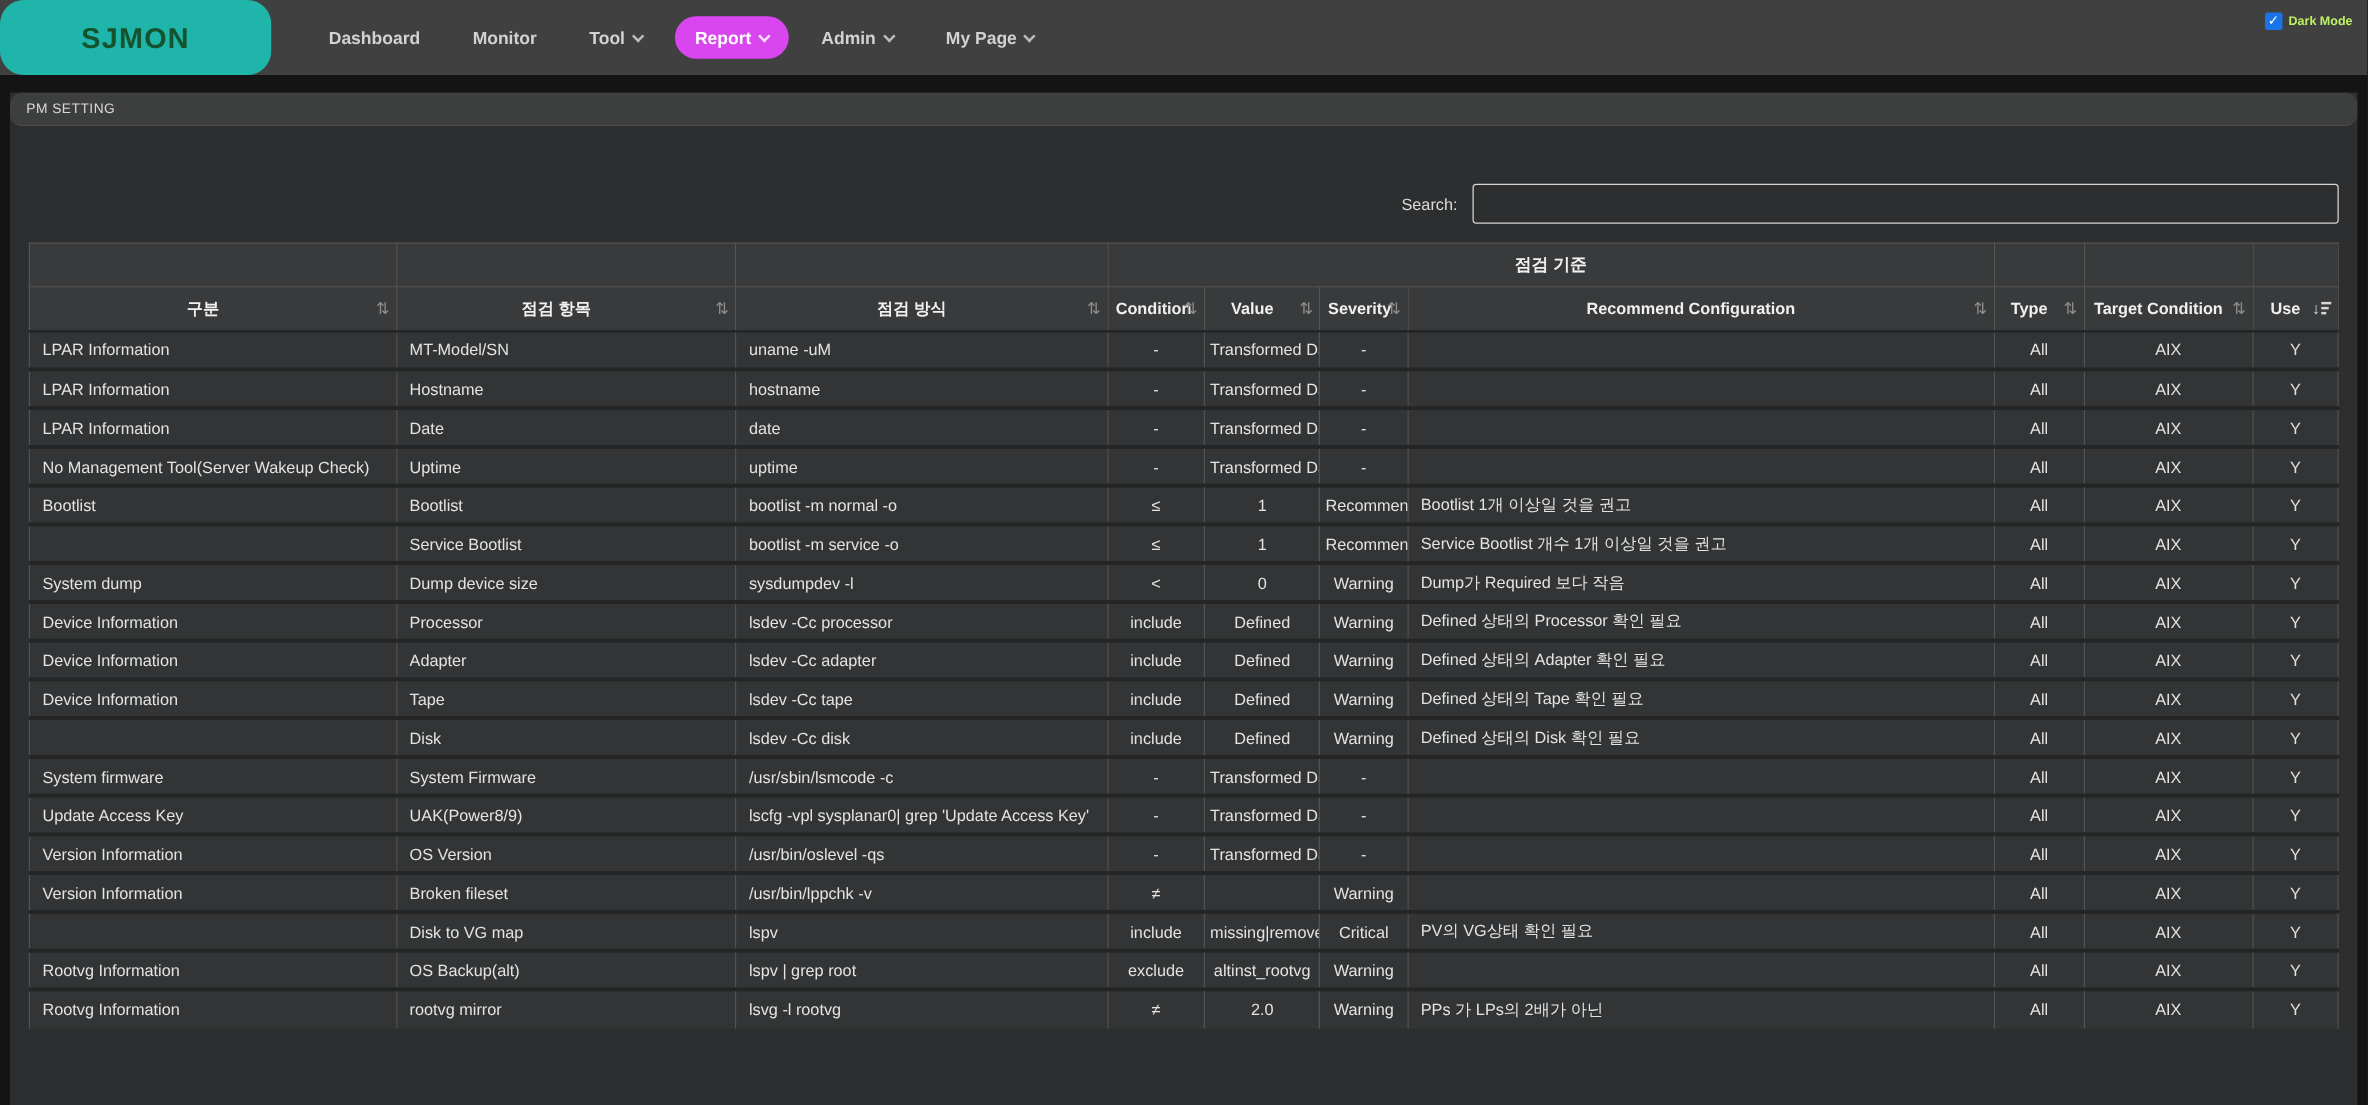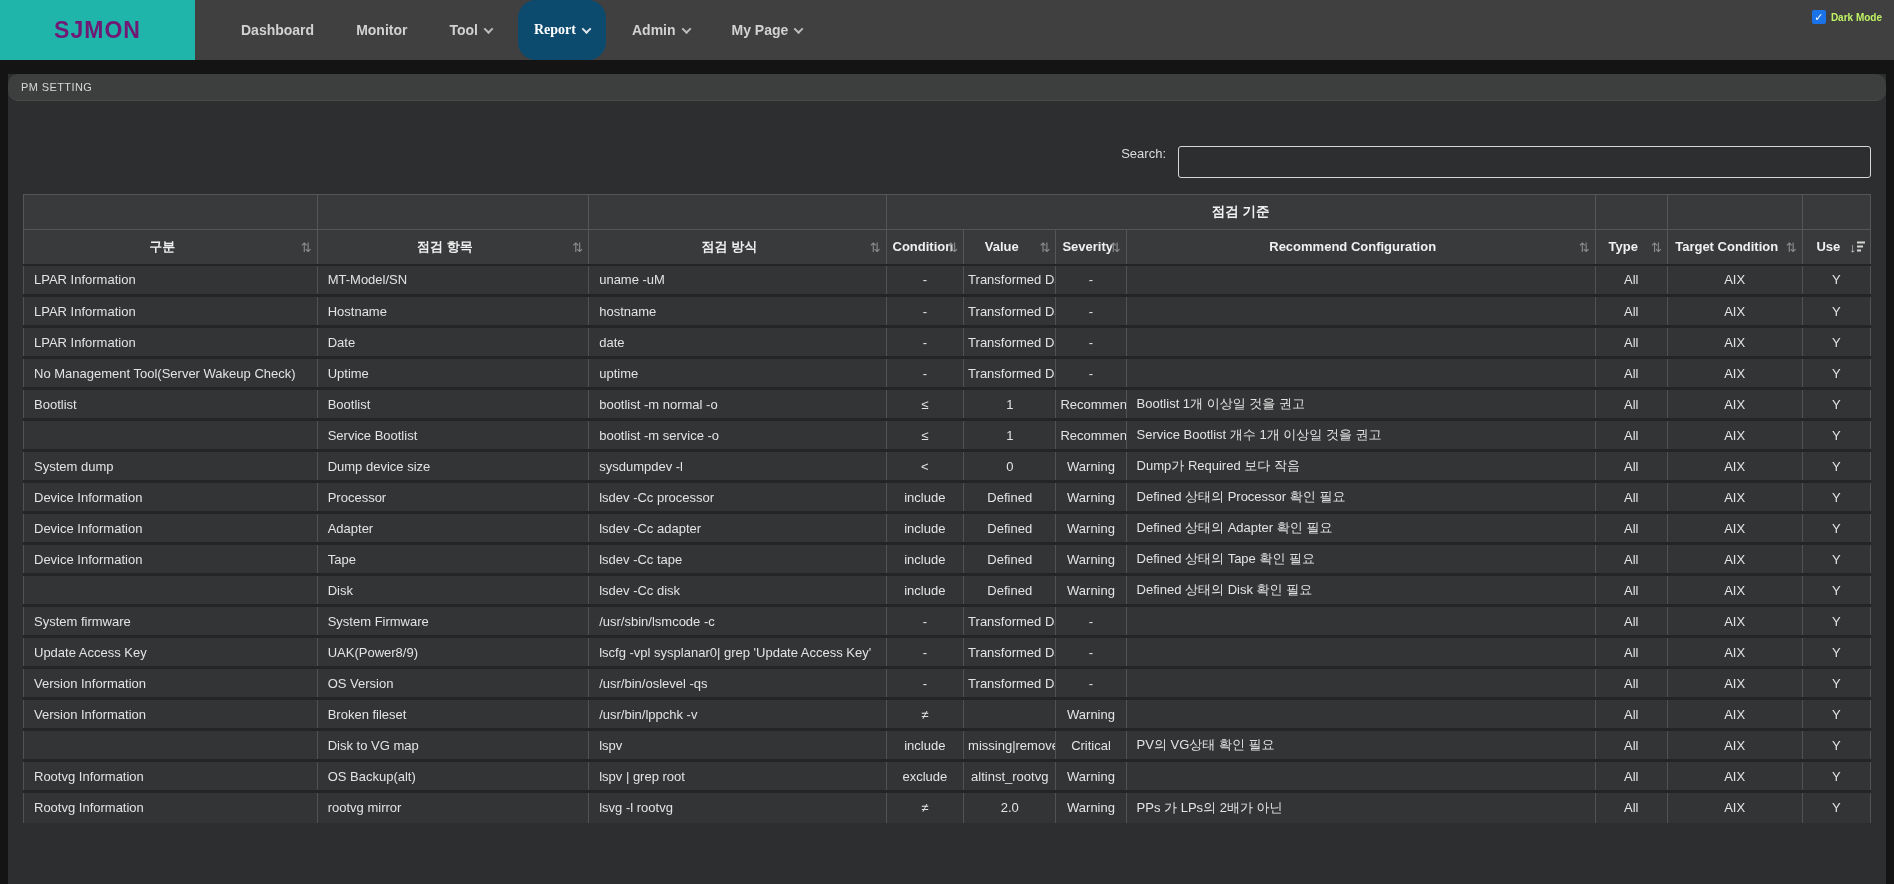--- a/index.html
+++ b/index.html
@@ -2,42 +2,42 @@
 <html><head>
 <meta charset="utf-8">
 <style>
   * { box-sizing: border-box; margin: 0; padding: 0; }
   html, body { width: 1894px; height: 884px; overflow: hidden; background: #141414;
     font-family: "Liberation Sans", "DejaVu Sans", sans-serif; }
 
   
   .topnav { position: relative; width: 100%; height: 60px; background: #404040;
     display: flex; align-items: stretch; }
-  .logo { width: 195px; background: #1fb5ab; color: #701a75; display: flex;
+  .logo { width: 217px; background: #1fb5ab; color: #14532d; display: flex;
     align-items: center; justify-content: center; font-size: 23px; font-weight: bold;
-    letter-spacing: 1px; }
-  .nav-items { display: flex; gap: 10px; padding-left: 30px; }
+    letter-spacing: 1px; border-radius: 19px; }
+  .nav-items { display: flex; align-items: center; gap: 10px; padding-left: 30px; }
   .nav-item { color: #d2d2d2; font-size: 14px; font-weight: bold; padding: 9px 16px;
     border-radius: 18px; display: flex; align-items: center; cursor: pointer; white-space: nowrap; }
-  .nav-item.active { background: #0c4a6e; color: #fff; font-family: Liberation Serif, serif; }
+  .nav-item.active { background: #d946ef; color: #fff; }
   .caret { display: inline-block; width: 7px; height: 7px; border-right: 2px solid currentColor;
     border-bottom: 2px solid currentColor; transform: rotate(45deg) translate(-1px,-1px);
     margin-left: 7px; opacity: .85; }
   .darkmode { position: absolute; top: 10px; right: 12px; display: flex; align-items: center; gap: 5px; }
   .checkbox { width: 14px; height: 14px; background: #1a73e8; border-radius: 2px; color: #fff;
     font-size: 11px; line-height: 14px; text-align: center; cursor: pointer; }
   .darkmode-label { color: #bef264; font-size: 10px; font-weight: bold; }
 
   
   .panel { margin: 14px 8px 0 8px; background: #2c2e2f; height: 810px; overflow: hidden; }
   .panel-header { height: 27px; background: #3d3e3e; border-bottom: 1px solid #4a4a4a;
     display: flex; align-items: center; padding-left: 13px; border-radius: 10px; }
   .panel-title { color: #d8d8d8; font-size: 11px; letter-spacing: .4px; }
 
-  .search-row { display: flex; justify-content: flex-end;
+  .search-row { display: flex; align-items: center; justify-content: flex-end;
     margin-top: 45px; padding-right: 15px; height: 34px; }
   .search-label { color: #dcdcdc; font-size: 13px; margin-right: 12px; }
   .search-input { width: 693px; height: 32px; background: transparent;
     border: 1px solid #d6d6d6; border-radius: 3px; color: #fff; font-size: 13px;
     padding: 0 8px; outline: none; }
 
   
   table { width: calc(100% - 30px); margin: 14px 15px 0 15px; border-collapse: collapse;
     table-layout: fixed; }
   col.c0 { width: 15.9%; } col.c1 { width: 14.7%; } col.c2 { width: 16.1%; }

